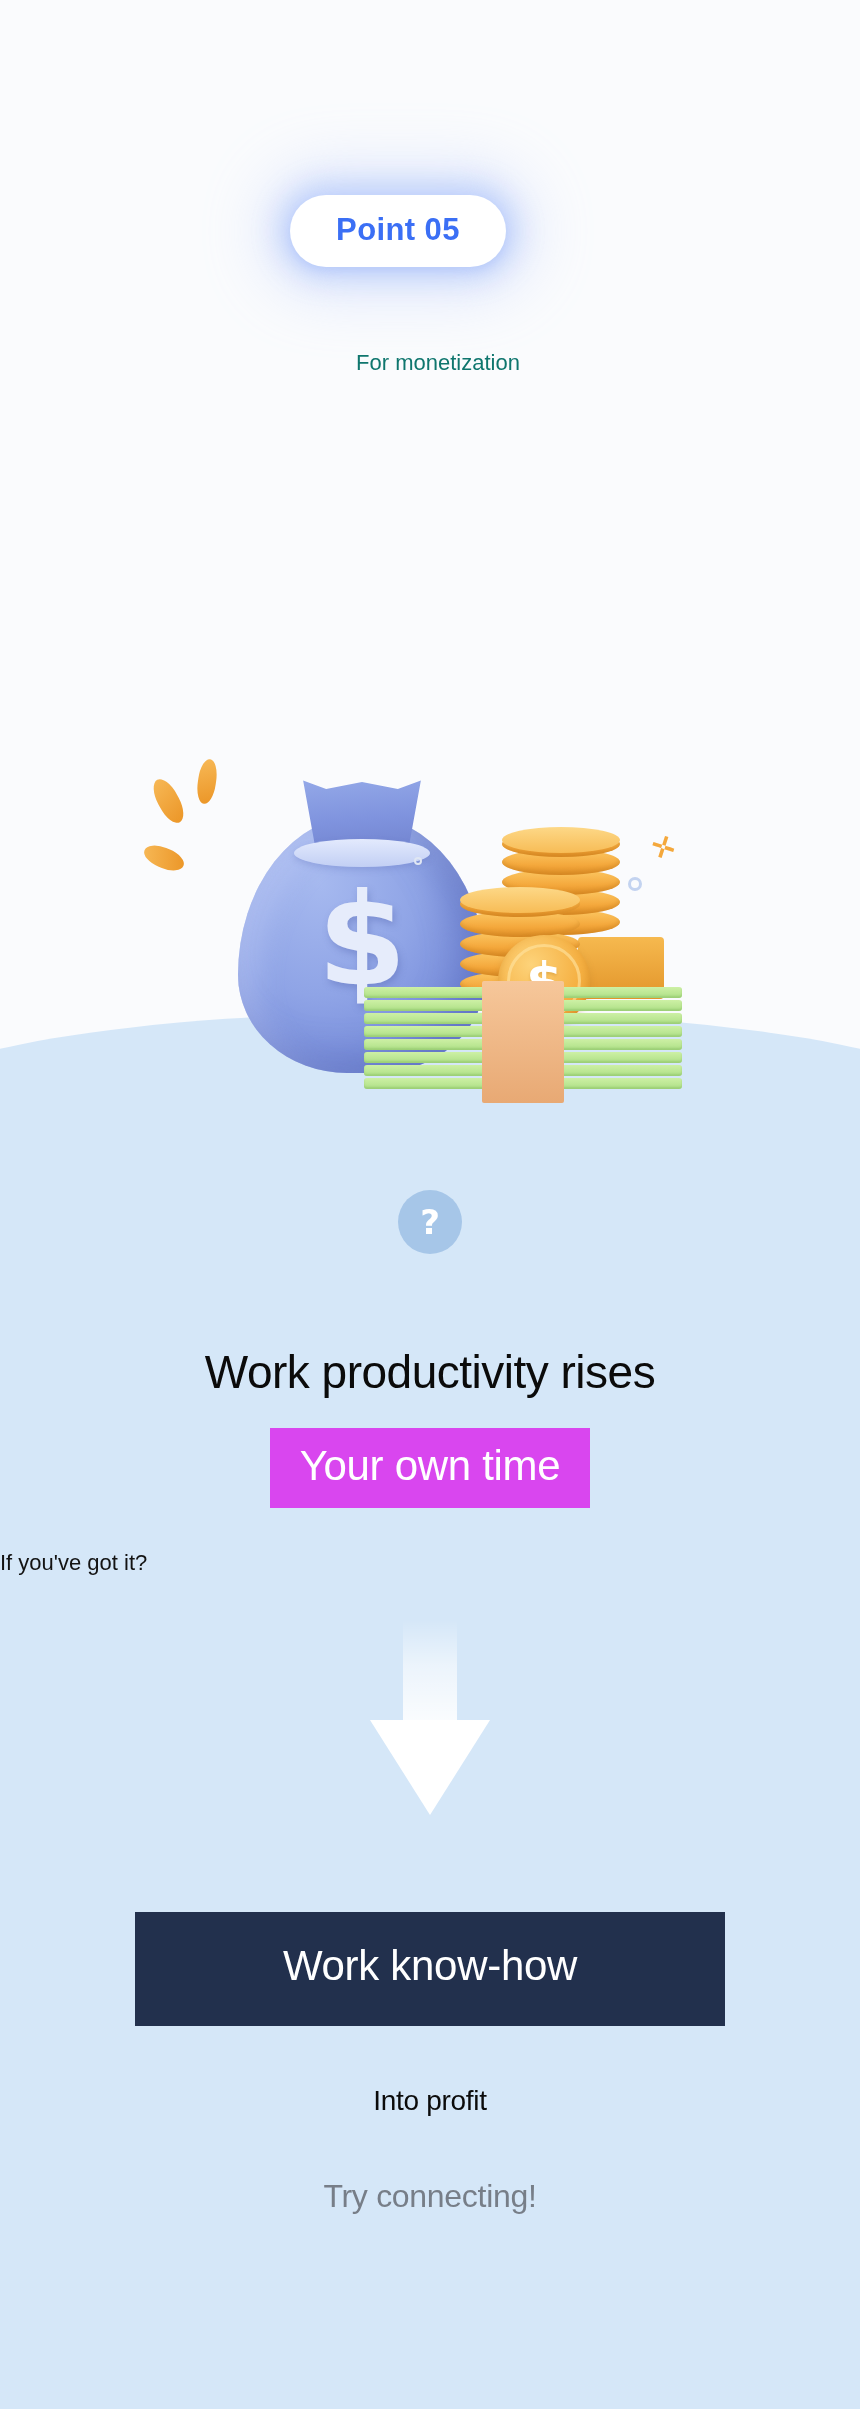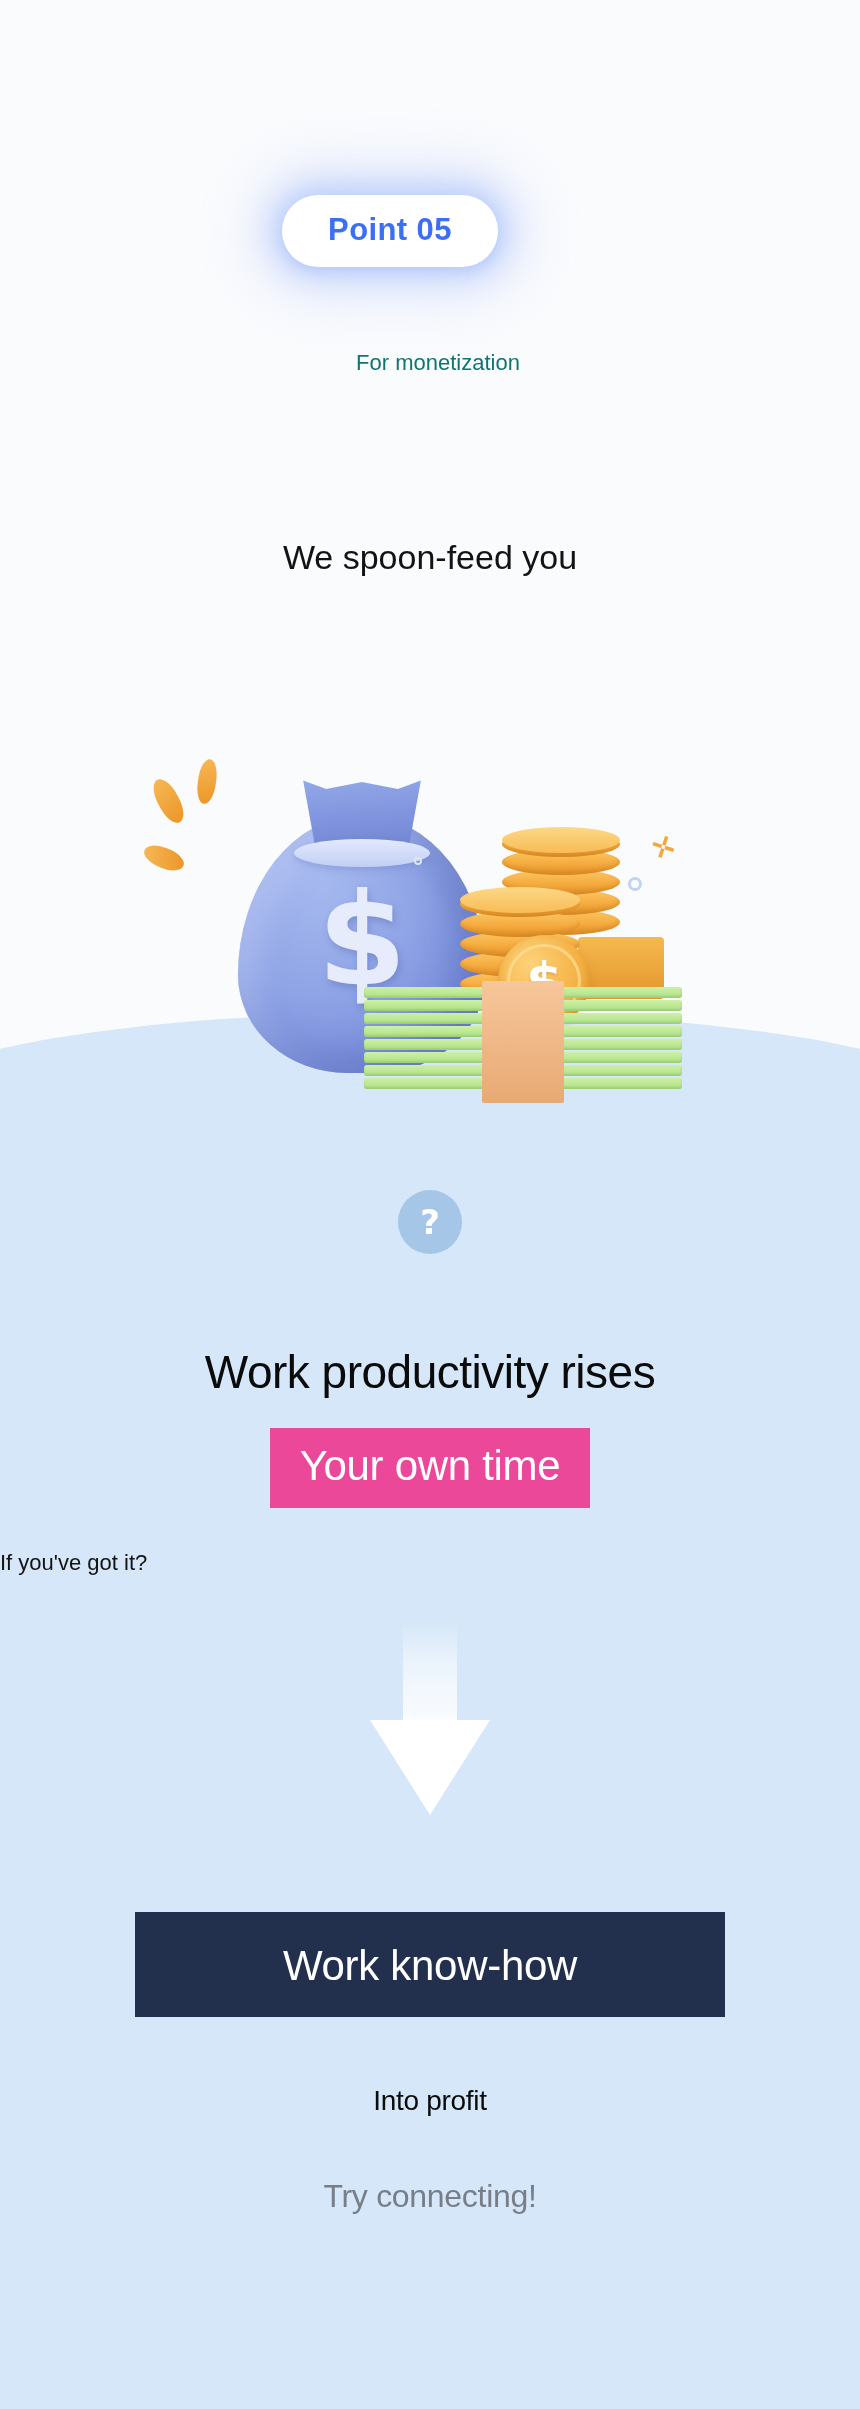--- a/index.html
+++ b/index.html
@@ -21,21 +21,21 @@
     background:#d5e7f8;
     border-top-left-radius:50% 90px;
     border-top-right-radius:50% 90px;
   }
   .blue-panel-flat{
     position:absolute; left:0; top:1180px; width:860px; height:1229px;
     background:#d5e7f8;
   }
 
   
-  .badge-wrap{ position:absolute; left:0; top:195px; width:780px; text-align:center; }
+  .badge-wrap{ position:absolute; left:8px; top:195px; width:780px; text-align:center; }
   .badge{
     display:inline-block;
     padding:17px 46px 19px;
     background:#ffffff;
     border-radius:999px;
     font-size:31px; font-weight:bold; letter-spacing:.4px;
     color:#3b6ff5;
     box-shadow:0 0 26px 12px rgba(139,170,250,.38),
                0 0 60px 26px rgba(186,206,252,.42),
                0 4px 10px rgba(120,150,235,.22);
@@ -175,21 +175,21 @@
   }
 
   
   .work-rises{
     position:absolute; left:0; top:1345px; width:860px; text-align:center;
     font-size:46px; color:#0b0b0b; letter-spacing:-.5px;
   }
   .hl-wrap{ position:absolute; left:0; top:1428px; width:860px; text-align:center; }
   .hl-box{
     display:inline-block; padding:14px 30px 18px;
-    background:#ec4899; color:#ffffff; font-size:42px; letter-spacing:-.3px;
+    background:#d946ef; color:#ffffff; font-size:42px; letter-spacing:-.3px;
   }
   .gotit{
     position:absolute; left:0; top:1550px; width:776px; text-align:left;
     font-size:22px; color:#131313;
   }
 
   
   .arrow{ position:absolute; left:370px; top:1620px; width:120px; height:195px; }
   .arrow-shaft{
     position:absolute; left:33px; top:0; width:54px; height:120px;
@@ -197,21 +197,21 @@
   }
   .arrow-head{
     position:absolute; left:0; top:100px; width:120px; height:95px;
     background:#ffffff;
     clip-path:polygon(0 0, 100% 0, 50% 100%);
   }
 
   
   .cta-wrap{ position:absolute; left:0; top:1912px; width:860px; text-align:center; }
   .cta{
-    display:inline-block; width:590px; padding:30px 0 27px;
+    display:inline-block; width:590px; padding:30px 0 36px;
     background:#22304d; color:#ffffff; font-size:42px; letter-spacing:-.3px;text-align:center;
   }
 
   
   .into-profit{
     position:absolute; left:0; top:2085px; width:860px; text-align:center;
     font-size:28px; color:#0b0b0b; letter-spacing:-.3px;
   }
   .try-connect{
     position:absolute; left:0; top:2178px; width:860px; text-align:center;
@@ -224,21 +224,20 @@
 <div class="page">
 
   <div class="blue-panel"></div>
   <div class="blue-panel-flat"></div>
 
   <div class="badge-wrap">
     <span class="badge">Point 05</span>
   </div>
 
   <div class="eyebrow">For monetization</div>
-  <div class="subline">We spoon-feed you</div>
 
   <div class="illus">
 
     <div class="spark sp1"></div>
     <div class="spark sp2"></div>
     <div class="spark sp3"></div>
 
     <div class="bag">
       <div class="bag-body"></div>
       <div class="bag-neck"></div>

